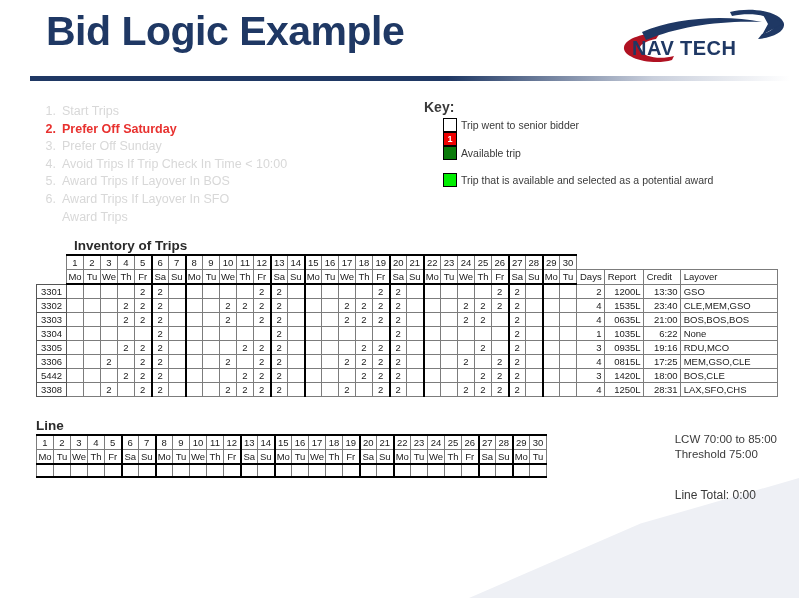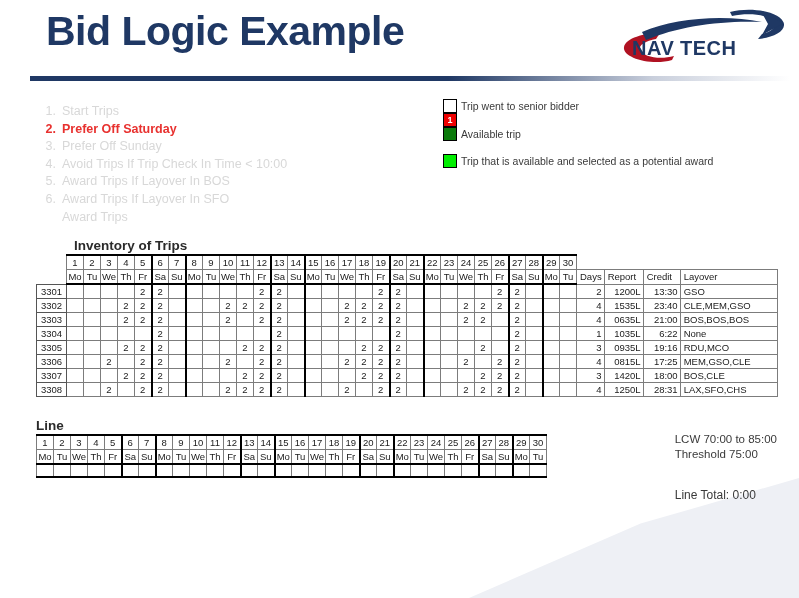--- a/index.html
+++ b/index.html
@@ -147,20 +147,21 @@
       <span class="num">6.</span>
       <span>Award Trips If Layover In SFO</span>
     </div>
     <div class="pref-row noNum">
       <span class="num"></span>
       <span>Award Trips</span>
     </div>
   </div>
 
 <div class="key-block">
+  <div class="key-title">Key:</div>
   <div class="key-stack" id="key-items">
       <div class="key-row">
         <span class="swatch" style="background: rgb(255, 255, 255);"></span>
         <span class="key-label">Trip went to senior bidder</span>
       </div>
       <div class="key-row">
         <span class="swatch" style="background: rgb(238, 0, 0);">1</span>
       </div>
       <div class="key-row">
         <span class="swatch" style="background: rgb(10, 122, 10);"></span>
@@ -470,21 +471,21 @@
           <td class="c-day wk-l st-R">2</td>
           <td class="c-day wk-r st-G"></td>
           <td class="c-day st-G"></td>
           <td class="c-day st-G"></td>
           <td class="c-days">4</td>
           <td class="c-rep">0815L</td>
           <td class="c-cre">17:25</td>
           <td class="c-lay">MEM,GSO,CLE</td>
         </tr>
         <tr>
-          <td class="c-id idcell">3307</td>
+          <td class="c-id idcell">5442</td>
           <td class="c-day st-W"></td>
           <td class="c-day st-G"></td>
           <td class="c-day st-G"></td>
           <td class="c-day st-R">2</td>
           <td class="c-day st-R">2</td>
           <td class="c-day wk-l st-R">2</td>
           <td class="c-day wk-r st-G"></td>
           <td class="c-day st-G"></td>
           <td class="c-day st-G"></td>
           <td class="c-day st-W"></td>

